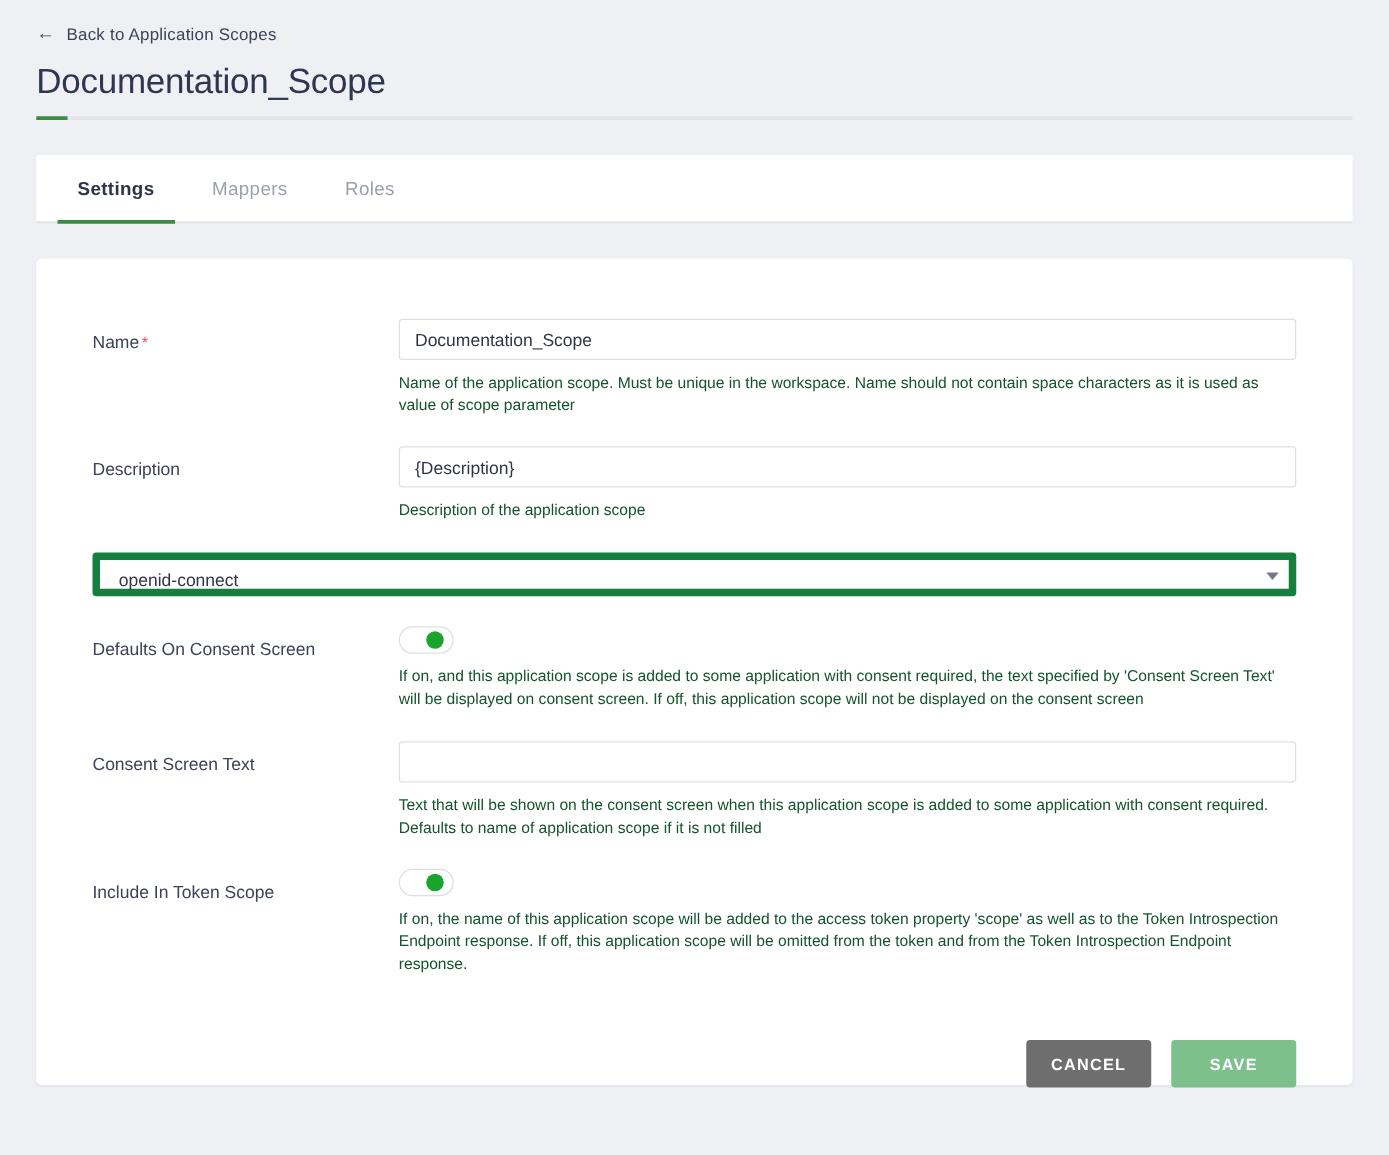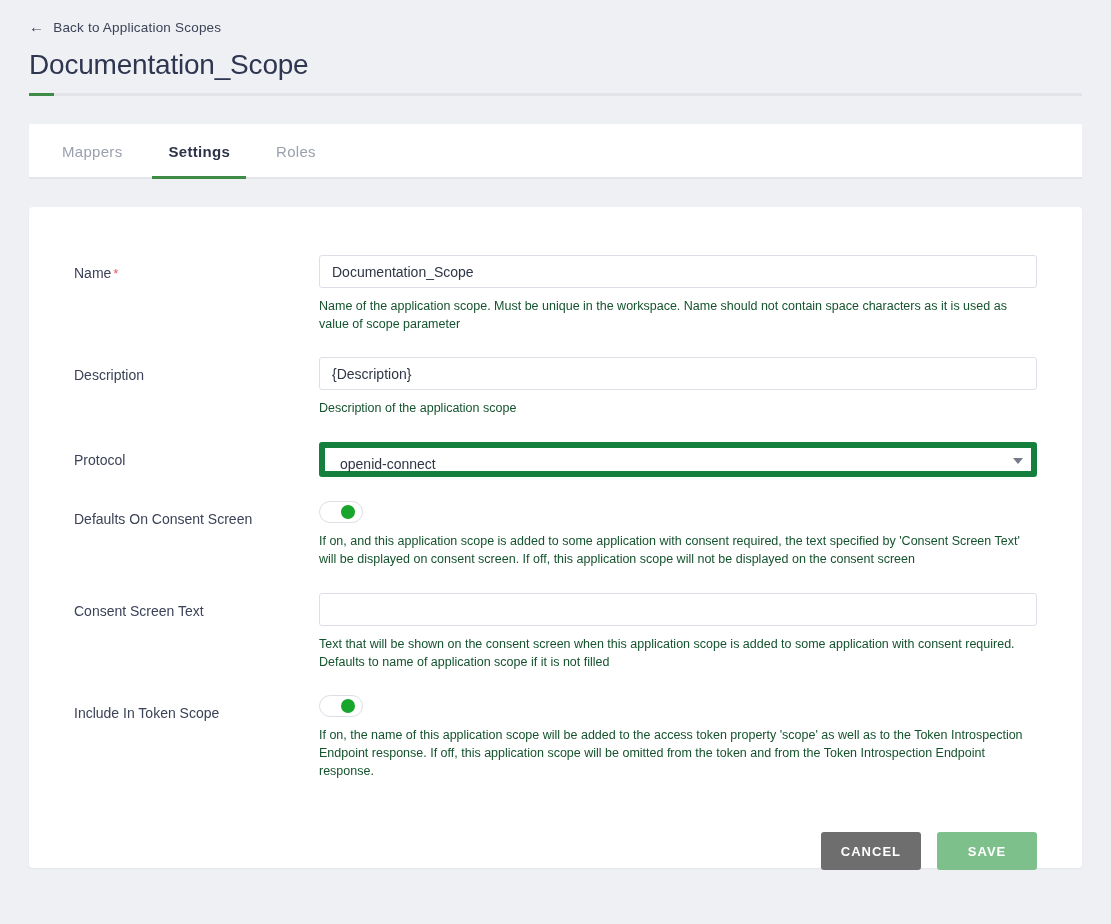--- a/index.html
+++ b/index.html
@@ -231,26 +231,26 @@
   <div class="back-link">
     <span class="back-arrow">←</span>
     <span>Back to Application Scopes</span>
   </div>
 
   <h1 class="page-title">Documentation_Scope</h1>
   <div class="title-rule"></div>
 </div>
 
 <div class="tabbar">
+  <div class="tab active">
+    <span>Settings</span>
+  </div>
   <div class="tab">
     <span>Mappers</span>
   </div>
-  <div class="tab active">
-    <span>Settings</span>
-  </div>
   <div class="tab">
     <span>Roles</span>
   </div>
 </div>
 
 <div class="card">
   <div class="form">
 
     <div class="row">
       <div class="row-label">
@@ -268,21 +268,20 @@
       <div class="row-label">Description</div>
       <div class="row-field">
         <input class="input tall" type="text" value="{Description}" style="">
         <div class="hint">Description of the application scope</div>
       </div>
     </div>
 
     <div class="spacer-md"></div>
 
     <div class="row">
-      <div class="row-label">Protocol</div>
       <div class="row-field">
         <div class="select-wrap">
           <div class="select">openid-connect</div>
           <span class="caret"></span>
         </div>
       </div>
     </div>
 
     <div class="spacer-sm"></div>
 

